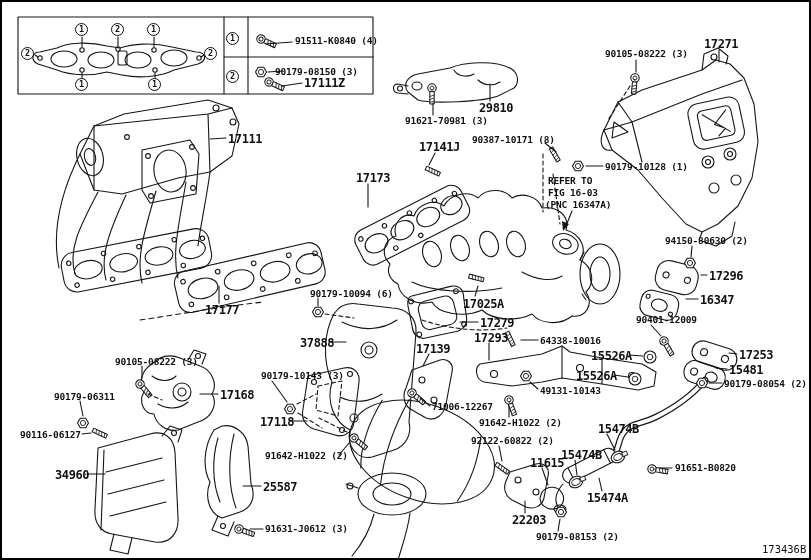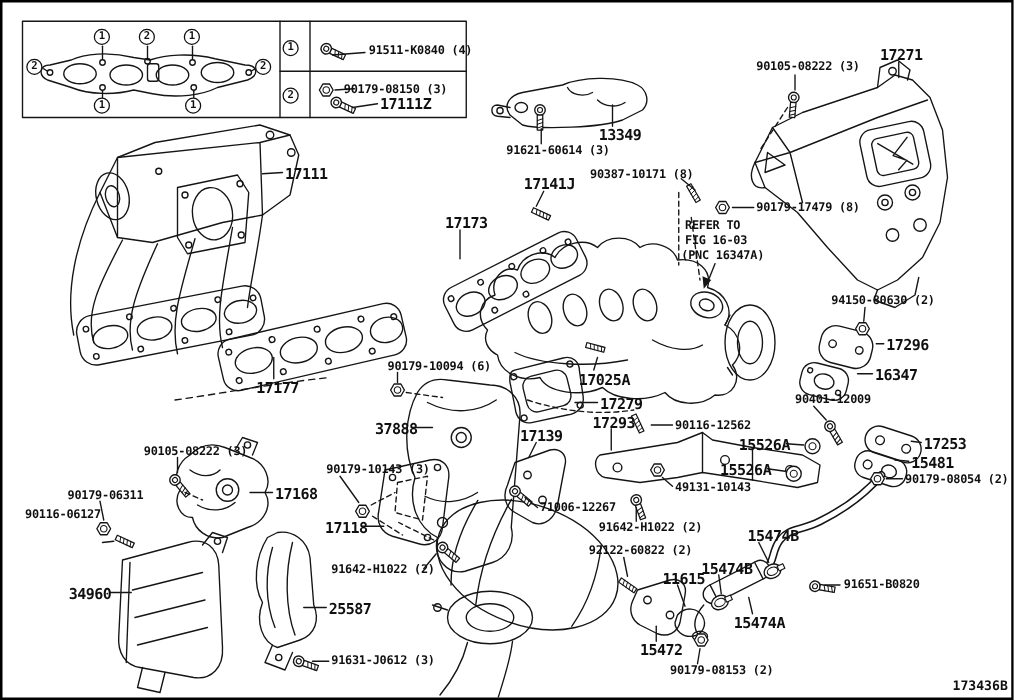--- a/index.html
+++ b/index.html
@@ -5,21 +5,21 @@
   html,body{margin:0;padding:0;background:#fff;}
   .stage{position:relative;width:811px;height:560px;background:#fff;border:2px solid #000;
          box-sizing:border-box;overflow:hidden;font-family:"DejaVu Sans Mono",monospace;}
   svg.art{position:absolute;left:0;top:0;}
   .lbl{position:absolute;font-weight:700;color:#101010;white-space:nowrap;line-height:1;}
   .lbl.s{font-size:9.5px;letter-spacing:-0.2px;text-align:center;}
   .lbl.b{font-size:12px;letter-spacing:-0.4px;}
   .co{position:absolute;width:13px;height:13px;border:1.4px solid #101010;border-radius:50%;
       font-size:8.5px;font-weight:700;line-height:10.5px;text-align:center;color:#101010;
       box-sizing:border-box;background:#fff;}
-  .figcode{position:absolute;font-weight:700;font-size:10.5px;color:#101010;letter-spacing:0;}
+  .figcode{position:absolute;font-weight:400;font-size:10.5px;color:#101010;letter-spacing:0;}
 </style>
 </head>
 <body>
 
 <div class="stage">
 
 <svg class="art" width="811" height="560" viewBox="0 0 811 560">
   <defs>
     <g id="bolt">
       <circle r="4.2" fill="#fff" stroke="#151515" stroke-width="1.1"></circle>
@@ -414,61 +414,61 @@
 
 <div class="lbl s" style="left:293px;top:34px">91511-K0840 (4)</div>
 <div class="lbl s" style="left:273px;top:65px">90179-08150 (3)</div>
 <div class="lbl b" style="left:302px;top:75px">17111Z</div>
 
 <div class="lbl b" style="left:226px;top:131px">17111</div>
 <div class="lbl b" style="left:203px;top:302px">17177</div>
 <div class="lbl b" style="left:354px;top:170px">17173</div>
 <div class="lbl b" style="left:417px;top:139px">17141J</div>
 <div class="lbl s" style="left:470px;top:133px">90387-10171 (8)</div>
-<div class="lbl s" style="left:403px;top:114px">91621-60614 (3)</div>
-<div class="lbl b" style="left:477px;top:100px">13349</div>
+<div class="lbl s" style="left:403px;top:114px">91621-70981 (3)</div>
+<div class="lbl b" style="left:477px;top:100px">29810</div>
 <div class="lbl s" style="left:603px;top:47px">90105-08222 (3)</div>
 <div class="lbl b" style="left:702px;top:36px">17271</div>
-<div class="lbl s" style="left:603px;top:160px">90179-17479 (8)</div>
+<div class="lbl s" style="left:603px;top:160px">90179-10128 (1)</div>
 <div class="lbl s" style="left:546px;top:174px">REFER TO</div>
 <div class="lbl s" style="left:546px;top:186px">FIG 16-03</div>
 <div class="lbl s" style="left:543px;top:198px">(PNC 16347A)</div>
 <div class="lbl s" style="left:663px;top:234px">94150-80630 (2)</div>
 <div class="lbl b" style="left:707px;top:268px">17296</div>
 <div class="lbl b" style="left:698px;top:292px">16347</div>
 <div class="lbl s" style="left:634px;top:313px">90401-12009</div>
 <div class="lbl b" style="left:461px;top:296px">17025A</div>
 <div class="lbl b" style="left:478px;top:315px">17279</div>
 <div class="lbl b" style="left:298px;top:335px">37888</div>
 <div class="lbl s" style="left:308px;top:287px">90179-10094 (6)</div>
 <div class="lbl b" style="left:472px;top:330px">17293</div>
 <div class="lbl b" style="left:414px;top:341px">17139</div>
-<div class="lbl s" style="left:538px;top:334px">90116-12562</div>
+<div class="lbl s" style="left:538px;top:334px">64338-10016</div>
 <div class="lbl b" style="left:589px;top:348px">15526A</div>
 <div class="lbl b" style="left:574px;top:368px">15526A</div>
 <div class="lbl s" style="left:538px;top:384px">49131-10143</div>
 <div class="lbl b" style="left:737px;top:347px">17253</div>
 <div class="lbl b" style="left:727px;top:362px">15481</div>
 <div class="lbl s" style="left:722px;top:377px">90179-08054 (2)</div>
 <div class="lbl s" style="left:113px;top:355px">90105-08222 (3)</div>
 <div class="lbl s" style="left:52px;top:390px">90179-06311</div>
 <div class="lbl b" style="left:218px;top:387px">17168</div>
-<div class="lbl s" style="left:18px;top:405px">90116-06127</div>
+<div class="lbl s" style="left:18px;top:428px">90116-06127</div>
 <div class="lbl b" style="left:53px;top:467px">34960</div>
 <div class="lbl s" style="left:259px;top:369px">90179-10143 (3)</div>
 <div class="lbl b" style="left:258px;top:414px">17118</div>
 <div class="lbl s" style="left:263px;top:449px">91642-H1022 (2)</div>
 <div class="lbl b" style="left:261px;top:479px">25587</div>
 <div class="lbl s" style="left:263px;top:522px">91631-J0612 (3)</div>
 <div class="lbl s" style="left:430px;top:400px">71006-12267</div>
 <div class="lbl s" style="left:477px;top:416px">91642-H1022 (2)</div>
 <div class="lbl s" style="left:469px;top:434px">92122-60822 (2)</div>
 <div class="lbl b" style="left:596px;top:421px">15474B</div>
 <div class="lbl b" style="left:559px;top:447px">15474B</div>
 <div class="lbl b" style="left:528px;top:455px">11615</div>
 <div class="lbl b" style="left:585px;top:490px">15474A</div>
-<div class="lbl b" style="left:510px;top:512px">15472</div>
+<div class="lbl b" style="left:510px;top:512px">22203</div>
 <div class="lbl s" style="left:534px;top:530px">90179-08153 (2)</div>
 <div class="lbl s" style="left:673px;top:461px">91651-B0820</div>
 
 <div class="figcode" style="left:760px;top:541px;position:absolute">173436B</div>
 
 </div>
 
 </body></html>

